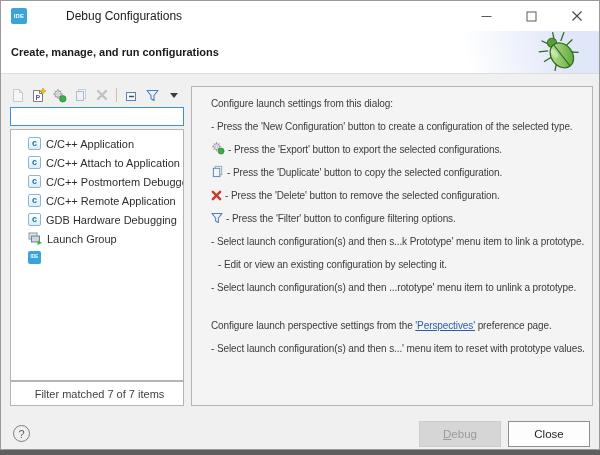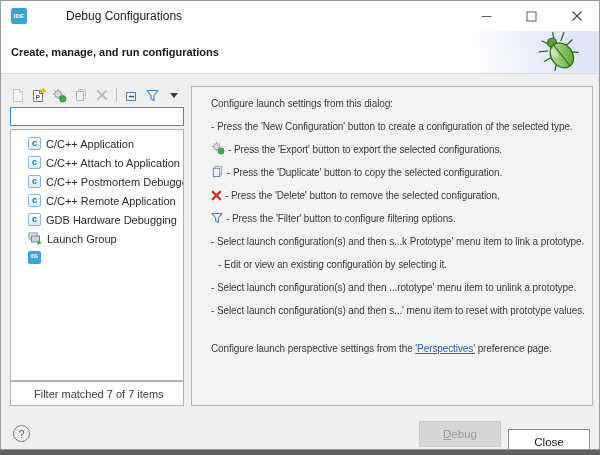--- a/index.html
+++ b/index.html
@@ -46,40 +46,40 @@
   .c-badge{width:13px;height:13px;flex:0 0 13px;border:1px solid #8ab6d6;border-radius:2px;
            background:linear-gradient(#feffff,#d9edf9);color:#1f6ea8;font-size:9px;font-weight:bold;
            display:flex;align-items:center;justify-content:center;box-sizing:border-box;line-height:1;}
   .ide-badge{width:13px;height:13px;flex:0 0 13px;border-radius:2px;background:#39a4d9;color:#fff;
              font-size:4.5px;font-weight:bold;display:flex;align-items:center;justify-content:center;
              letter-spacing:.2px;line-height:1;}
 
   
   .statusbox{position:absolute;left:9px;top:380px;width:174px;height:25px;box-sizing:border-box;
              background:#fff;border:1px solid #b4b4b4;display:flex;align-items:center;
-             padding-left:23px;font-size:11px;color:#3f3f3f;}
+             padding-left:5px;font-size:11px;color:#3f3f3f;justify-content:center;}
 
   
   .help-panel{position:absolute;left:190px;top:85px;width:402px;height:320px;box-sizing:border-box;
               background:#f4f4f4;border:1px solid #b4b4b4;padding:5px 4px 0 19px;overflow:hidden;}
   .hp-row{height:23px;line-height:23px;font-size:10px;letter-spacing:-0.1px;color:#3c3c3c;
           white-space:nowrap;}
   .hp-indent{padding-left:7px;}
   .hp-persp{margin-top:15px;}
   .hico{display:inline-block;vertical-align:-2px;margin-right:3px;}
   .hp-link{color:#2a5db0;text-decoration:underline;cursor:pointer;}
 
   
   .help-circle{position:absolute;left:12px;top:424px;width:17px;height:17px;border:1px solid #7d7d7d;
                border-radius:50%;display:flex;align-items:center;justify-content:center;
                font-size:11px;color:#5f5f5f;background:transparent;box-sizing:border-box;cursor:pointer;}
   .btn{position:absolute;top:420px;width:82px;height:26px;font-size:11.5px;box-sizing:border-box;
        display:flex;align-items:center;justify-content:center;font-family:"Liberation Sans",sans-serif;}
   .btn-debug{left:418px;background:#d6d6d6;border:1px solid #cccccc;color:#9b9b9b;}
-  .btn-close{left:507px;background:#fdfdfd;border:1px solid #8f8f8f;color:#1f1f1f;cursor:pointer;margin-top:8px;}
+  .btn-close{left:507px;background:#fdfdfd;border:1px solid #8f8f8f;color:#1f1f1f;cursor:pointer;}
 </style>
 </head>
 <body>
 
 <div class="stage">
   <div class="dialog">
 
     <div class="titlebar">
       <span class="app-badge">IDE</span>
       <span class="title-text">Debug Configurations</span>
@@ -255,22 +255,22 @@
       <div class="hp-row">
         <span class="hico">
           <svg width="12" height="12" viewBox="0 0 13 13">
             <path d="M1 1.5h11L8 6.5v5l-3-1.8V6.5z" fill="none" stroke="#4b7fb5" stroke-width="1.1" stroke-linejoin="round"></path>
           </svg>
         </span><span>- Press the 'Filter' button to configure filtering options.</span>
       </div>
       <div class="hp-row"><span>- Select launch configuration(s) and then s...k Prototype' menu item to link a prototype.</span></div>
       <div class="hp-row hp-indent"><span>- Edit or view an existing configuration by selecting it.</span></div>
       <div class="hp-row"><span>- Select launch configuration(s) and then ...rototype' menu item to unlink a prototype.</span></div>
+      <div class="hp-row hp-persp"><span>Configure launch perspective settings from the </span><a class="hp-link">'Perspectives'</a><span> preference page.</span></div>
       <div class="hp-row"><span>- Select launch configuration(s) and then s...' menu item to reset with prototype values.</span></div>
-      <div class="hp-row hp-persp"><span>Configure launch perspective settings from the </span><a class="hp-link">'Perspectives'</a><span> preference page.</span></div>
     </div>
 
     <div class="help-circle">
       <span>?</span>
     </div>
     <div class="btn btn-debug"><u>D</u>ebug</div>
     <div class="btn btn-close">Close</div>
 
   </div>
 </div>

